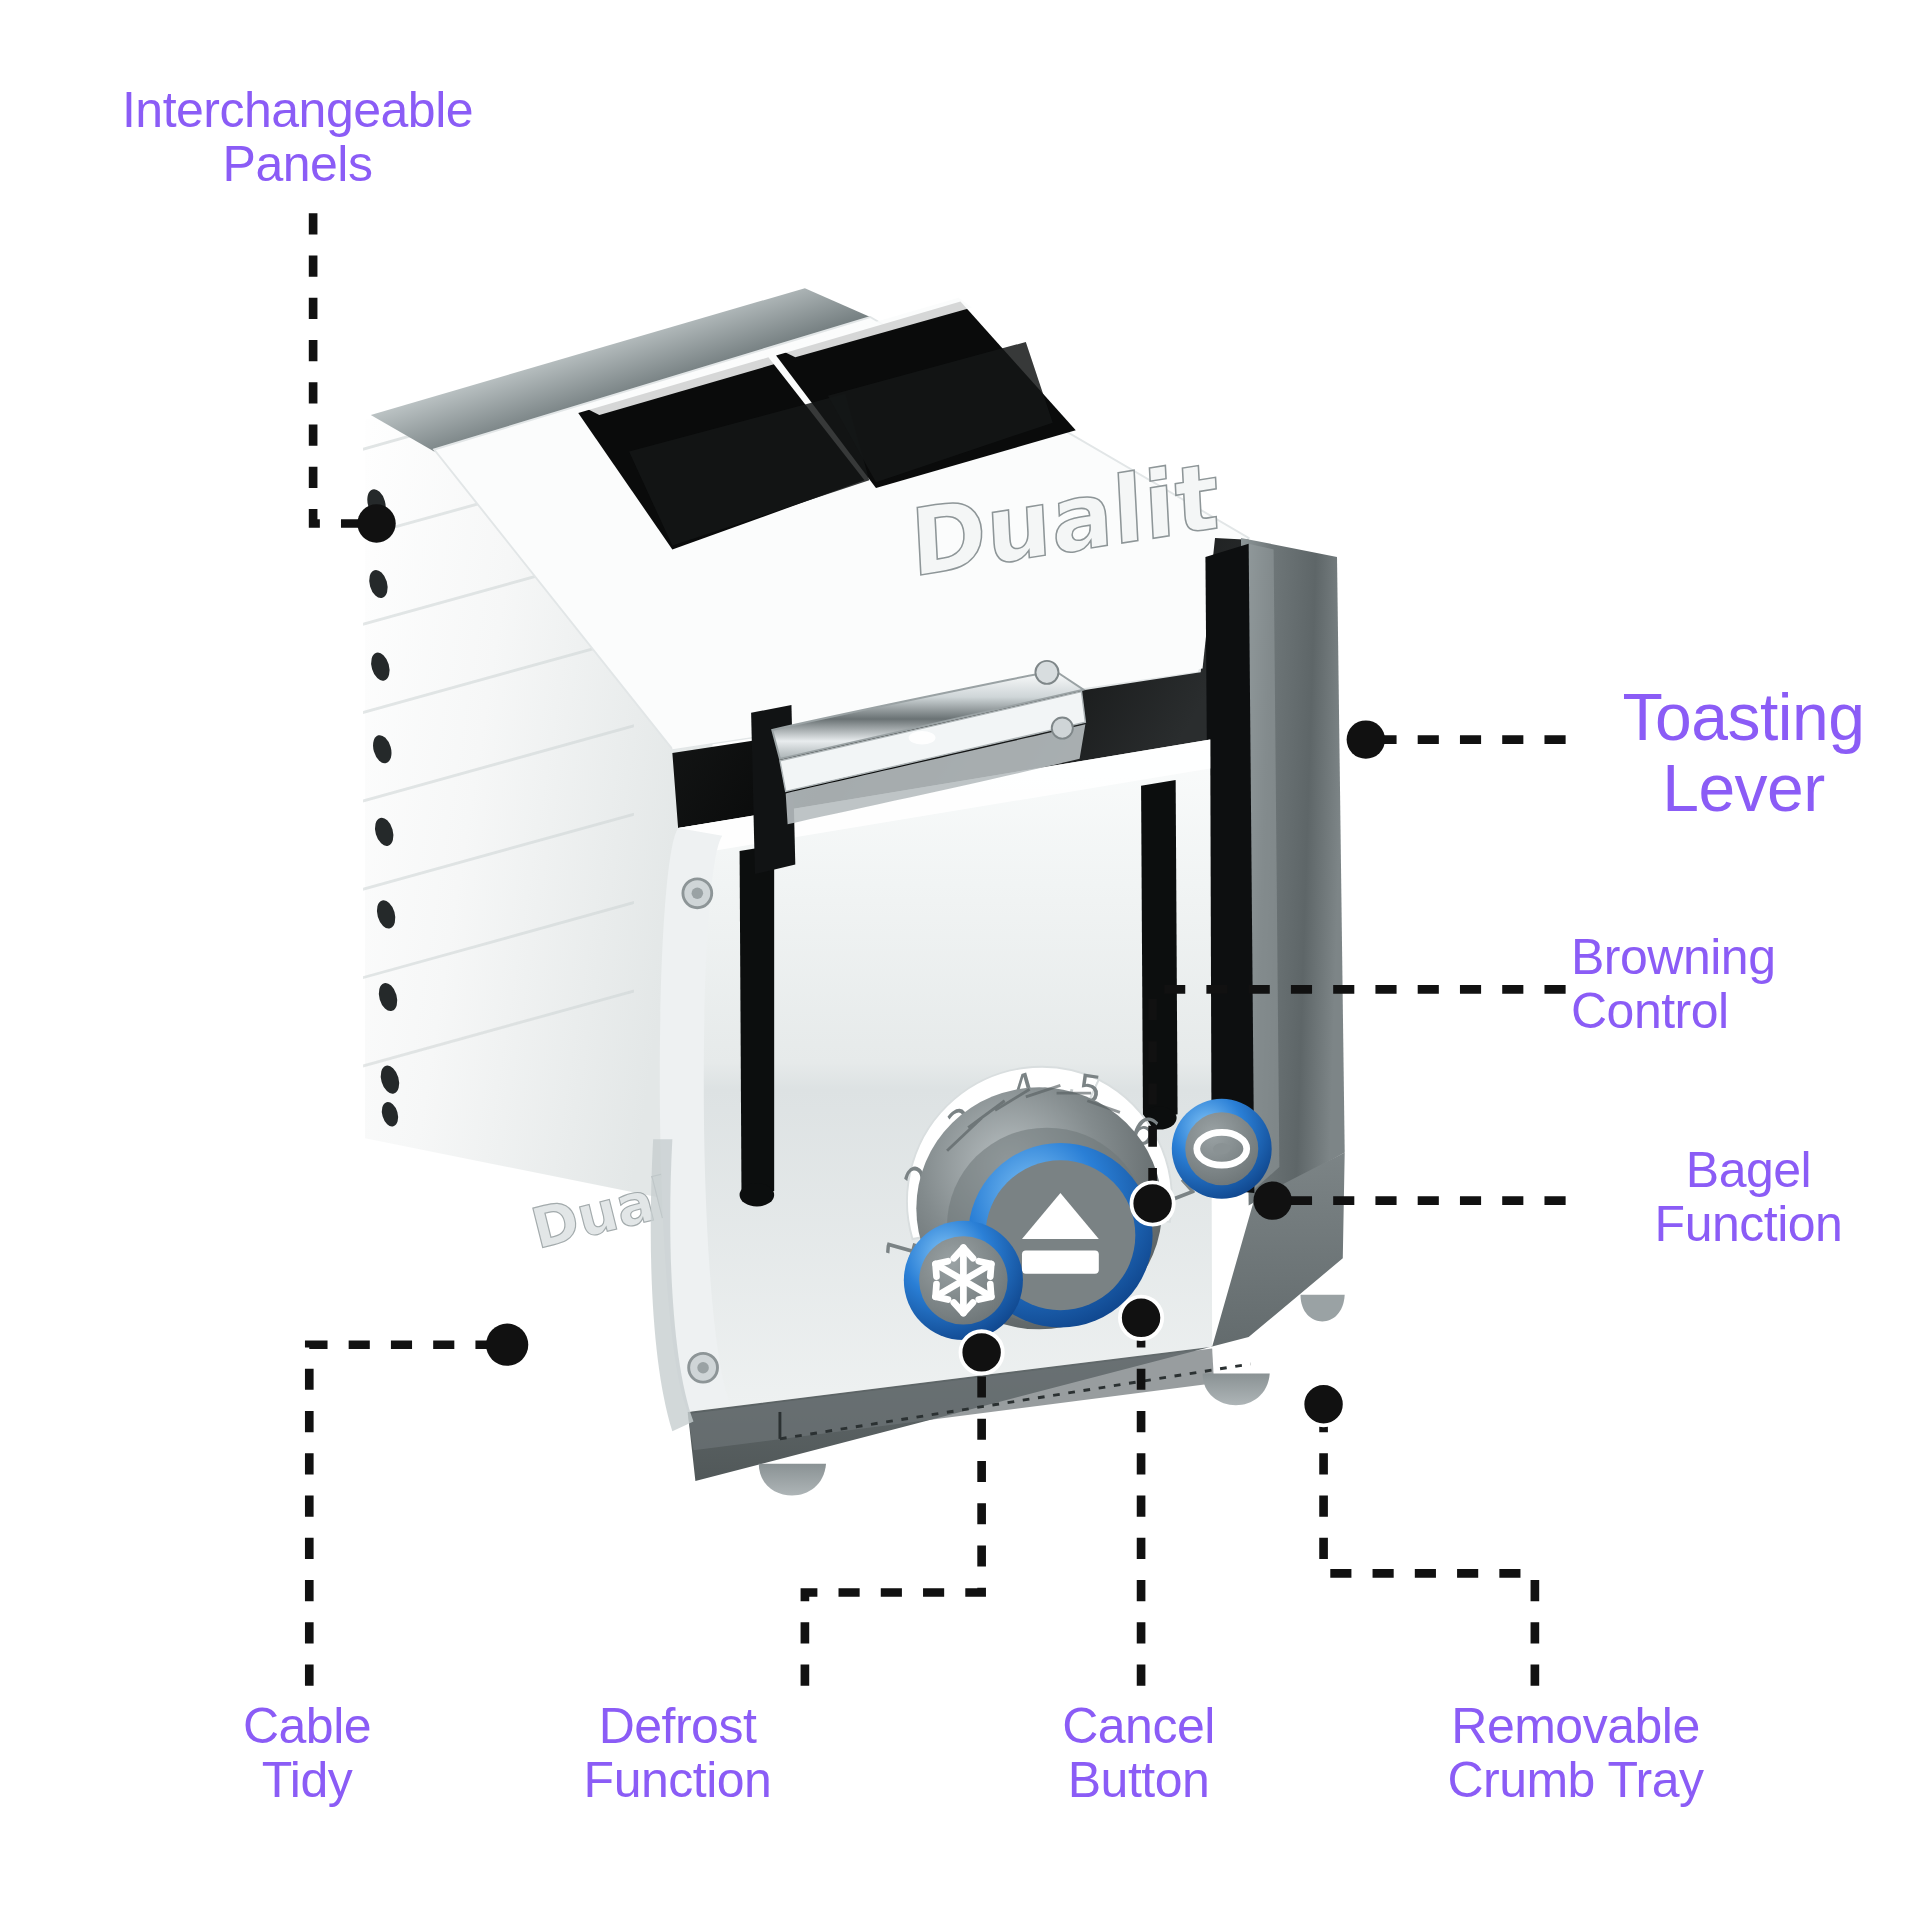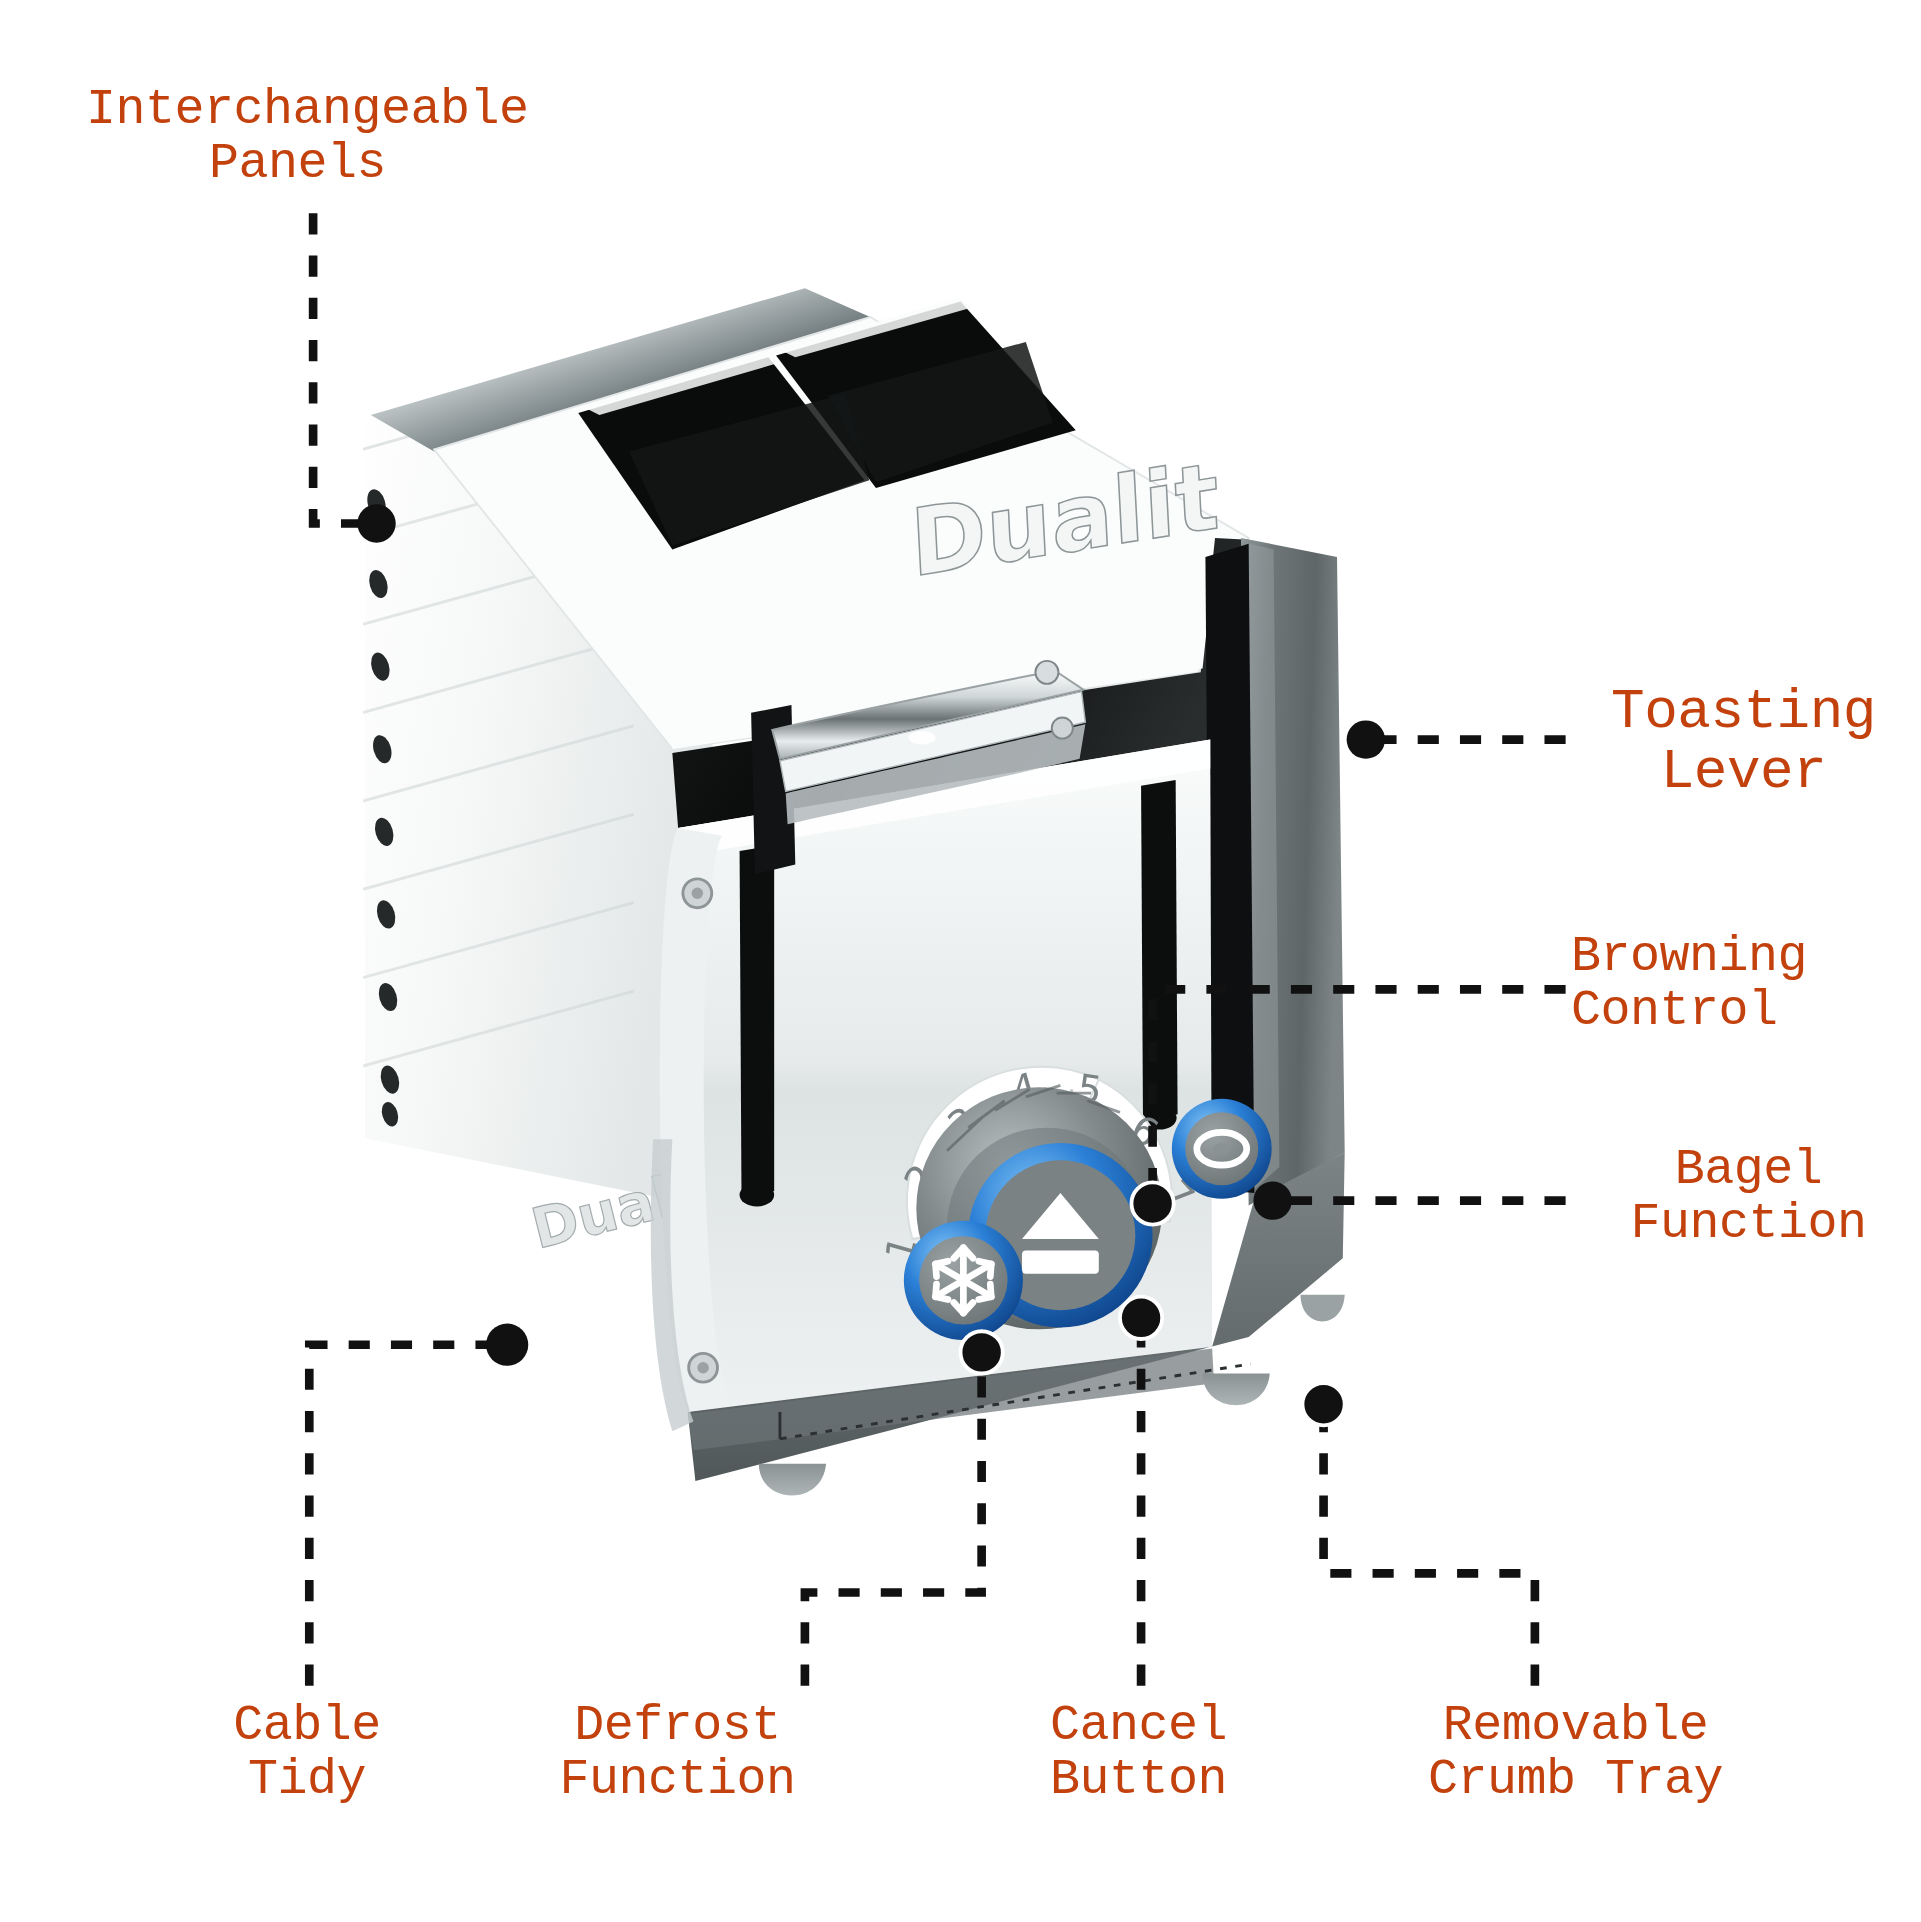--- a/index.html
+++ b/index.html
@@ -12,29 +12,29 @@
     width: 1921px;
     height: 1922px;
     background: #ffffff;
     overflow: hidden;
     font-family: "DejaVu Sans", "Liberation Sans", sans-serif;
   }
 
   
   .callout {
     position: absolute;
-    color: #c2410c;
-    font-family: Liberation Mono, monospace;
+    color: #8b5cf6;
+    font-family: Liberation Sans, sans-serif;
     font-weight: 400;
     line-height: 1.08;
     white-space: pre-line;
     letter-spacing: -0.5px;
   }
   .cl-interchangeable { left: 86px;  top: 83px;  width: 423px; font-size: 50px; text-align: center; }
-  .cl-toasting        { left: 1585px; top: 682px; width: 317px; font-size: 56px; text-align: center; }
+  .cl-toasting        { left: 1585px; top: 682px; width: 317px; font-size: 66px; text-align: center; }
   .cl-browning        { left: 1571px; top: 930px; width: 346px; font-size: 50px; text-align: left; }
   .cl-bagel           { left: 1590px; top: 1143px; width: 317px; font-size: 50px; text-align: center; }
   .cl-cable           { left: 163px;  top: 1699px; width: 288px; font-size: 50px; text-align: center; }
   .cl-defrost         { left: 519px;  top: 1699px; width: 317px; font-size: 50px; text-align: center; }
   .cl-cancel          { left: 1004px; top: 1699px; width: 269px; font-size: 50px; text-align: center; }
   .cl-crumb           { left: 1345px; top: 1699px; width: 461px; font-size: 50px; text-align: center; }
 
   
   #leaders {
     position: absolute;

